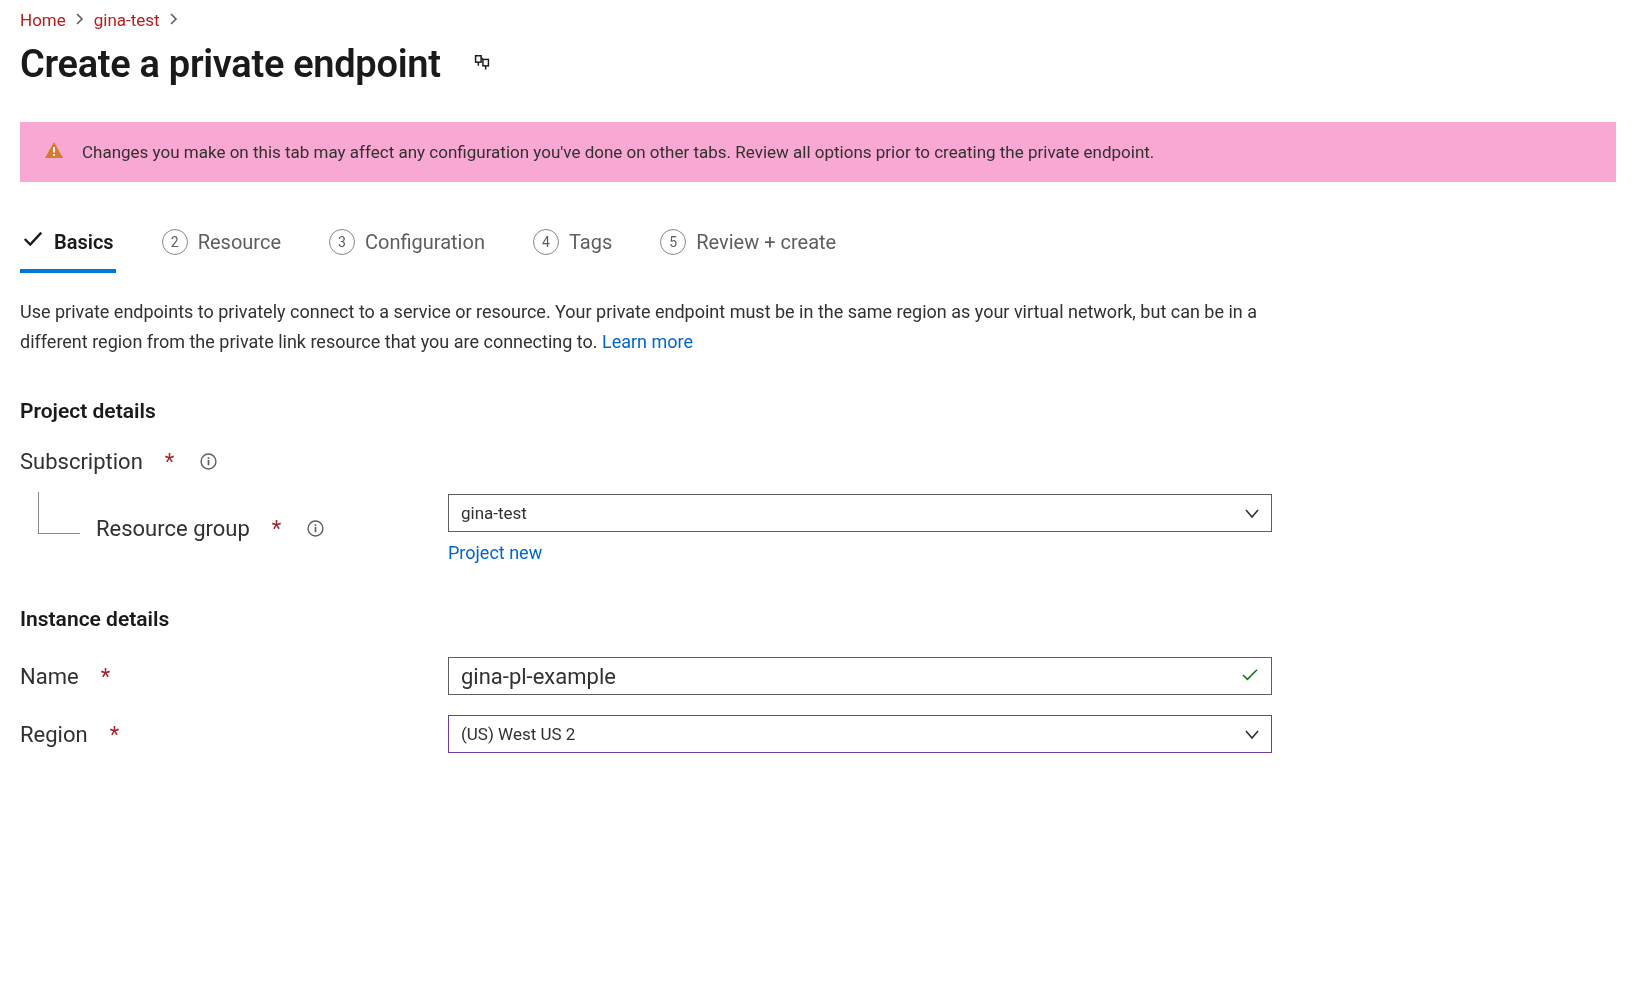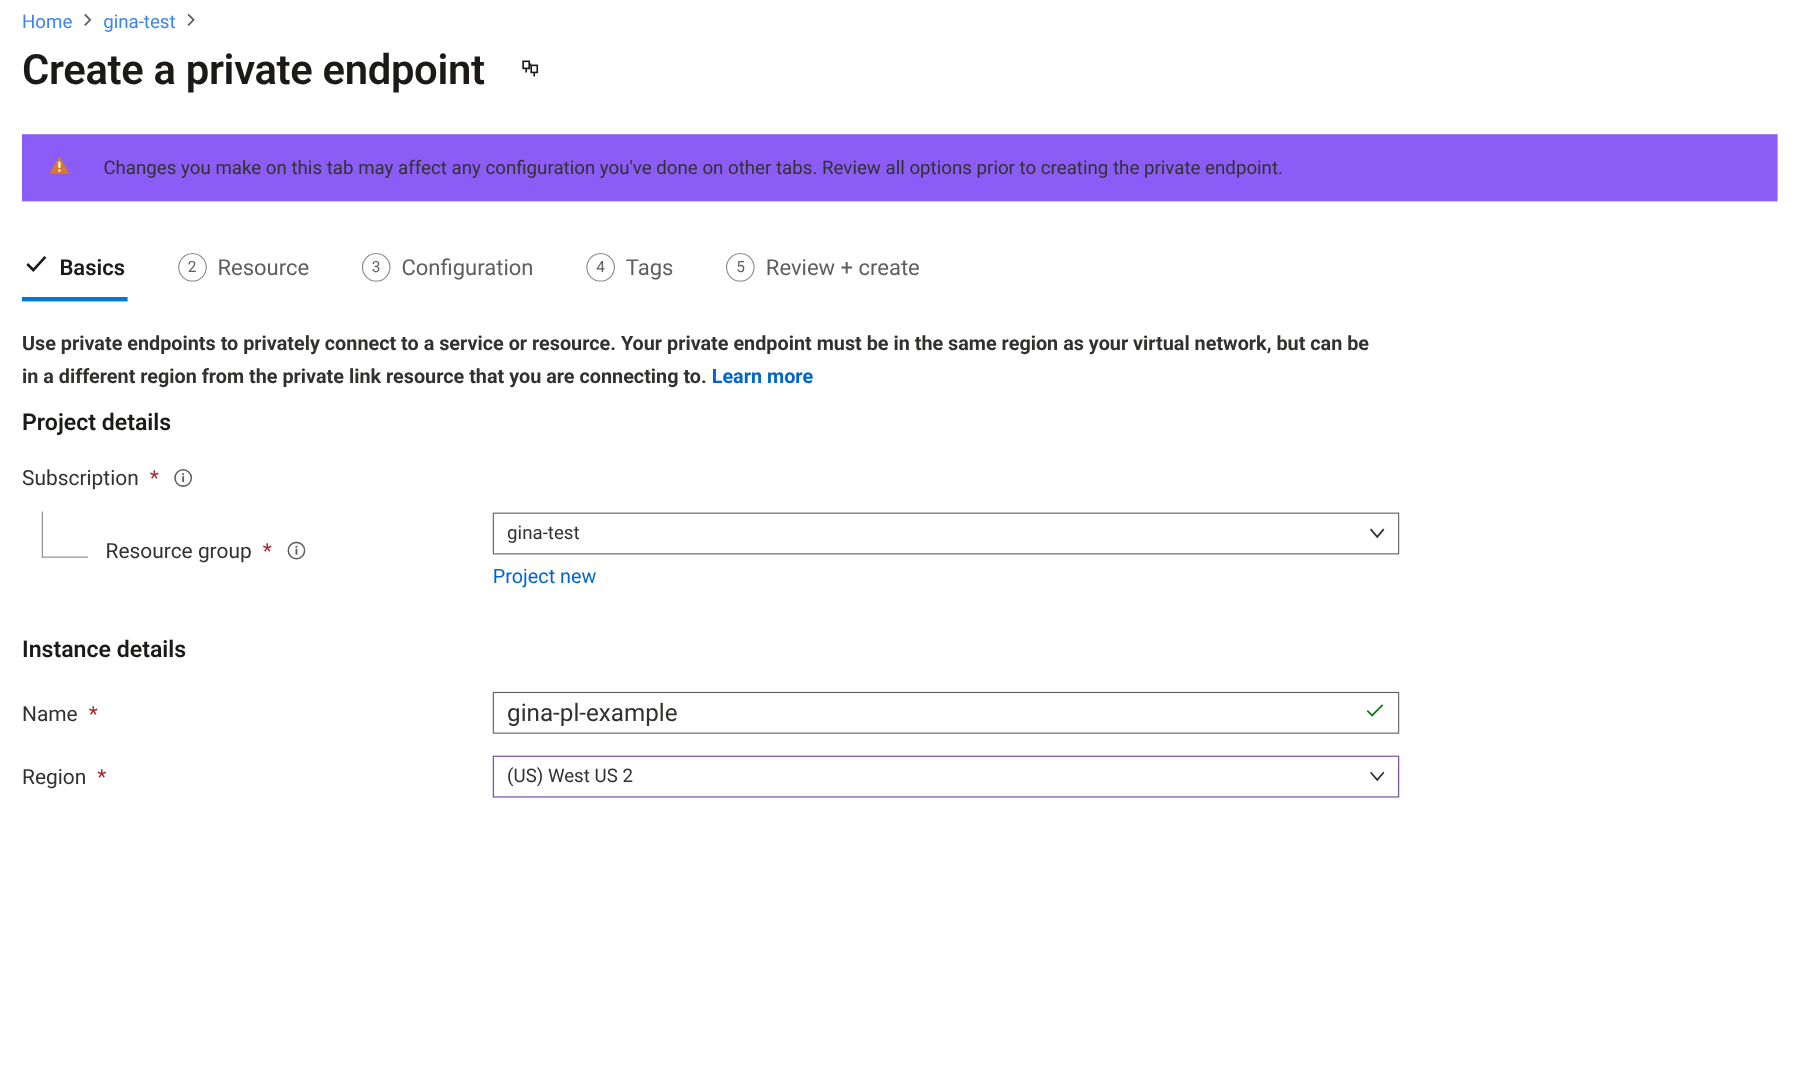--- a/index.html
+++ b/index.html
@@ -12,21 +12,21 @@
     }
     .breadcrumb {
       display: flex;
       align-items: center;
       gap: 10px;
       font-size: 17px;
       margin-bottom: 12px;
       padding-top: 4px;
     }
     .breadcrumb a {
-      color: #3b82f6;
+      color: #b91c1c;
       text-decoration: none;
       cursor: pointer;
       text-align: right;
     }
     .breadcrumb .chev {
       color: #605e5c;
       font-size: 13px;
     }
     .page-title-row {
       display: flex;
@@ -41,25 +41,25 @@
       letter-spacing: -0.3px;
     }
     .pin-btn {
       background: none;
       border: none;
       cursor: pointer;
       padding: 2px;
       display: inline-flex;
     }
     .warning-banner {
-      background: #8b5cf6;
+      background: #f9a8d4;
       padding: 18px 24px;
       display: flex;
       align-items: center;
-      gap: 30px;
+      gap: 18px;
       margin-bottom: 46px;
       font-size: 17px;
       color: #323130;
     }
     .tabs {
       display: flex;
       gap: 44px;
       border-bottom: 0px solid transparent;
       margin-bottom: 24px;
     }
@@ -91,22 +91,21 @@
       font-weight: 400;
     }
     .tab.active .check {
       stroke: #1b1a19;
     }
     .intro {
       font-size: 18px;
       line-height: 1.65;
       color: #323130;
       max-width: 1240px;
-      margin-bottom: 16px;
-      font-weight: bold;
+      margin-bottom: 43px;
     }
     .intro a {
       color: #0066cc;
       text-decoration: none;
       cursor: pointer;
     }
     h2.section-title {
       font-size: 21px;
       font-weight: 600;
       color: #1b1a19;
@@ -128,22 +127,22 @@
       width: 42px;
       height: 42px;
       border-left: 1.5px solid #8a8886;
       border-bottom: 1.5px solid #8a8886;
     }
     .label-col {
       width: 428px;
       flex-shrink: 0;
       display: flex;
       align-items: center;
-      gap: 8px;
-      font-size: 19px;
+      gap: 20px;
+      font-size: 22px;
       color: #323130;
     }
     .req {
       color: #a4262c;
       margin-left: 2px;
     }
     .info-ic {
       margin-left: 6px;
       display: inline-flex;
     }

